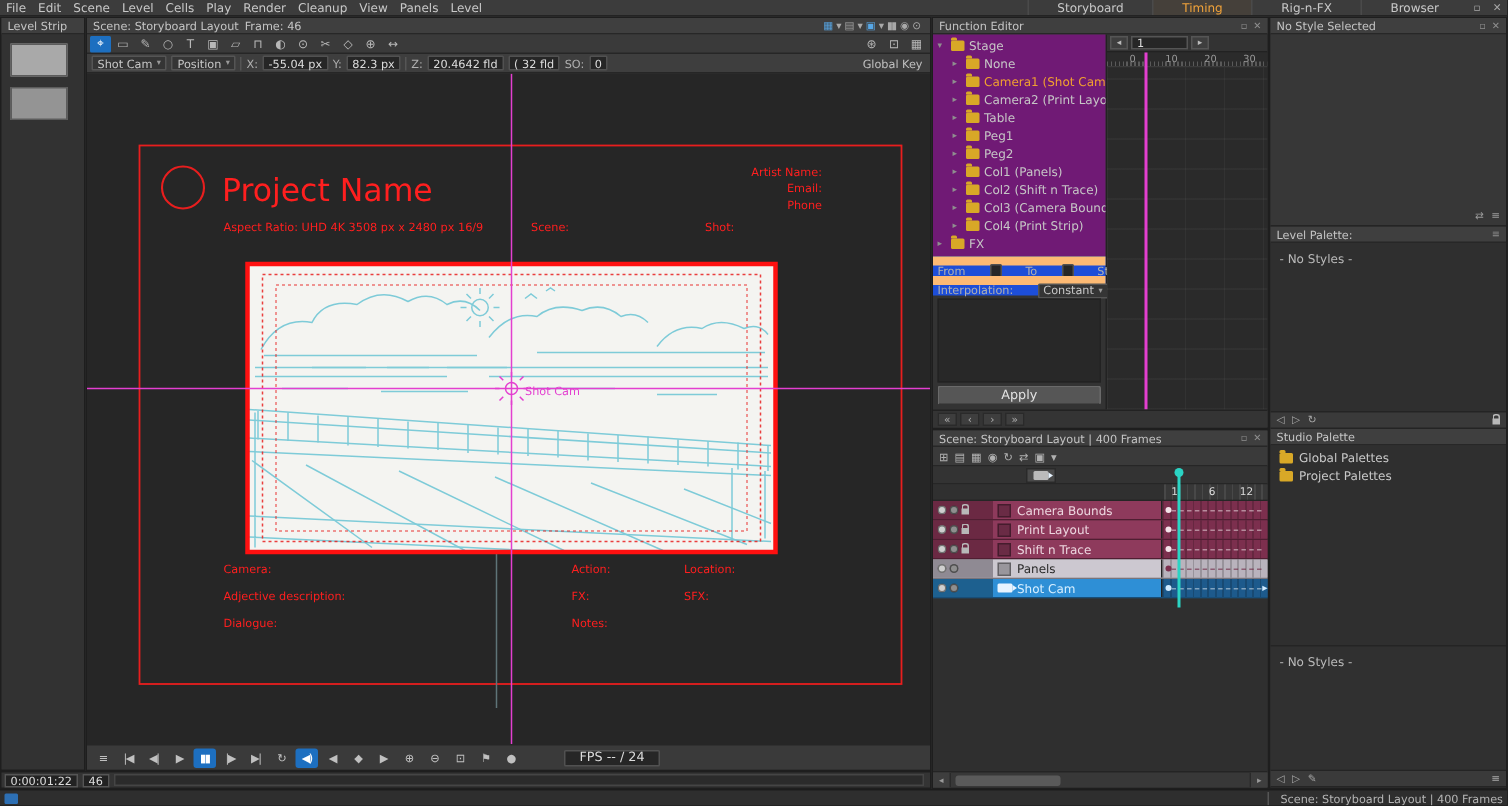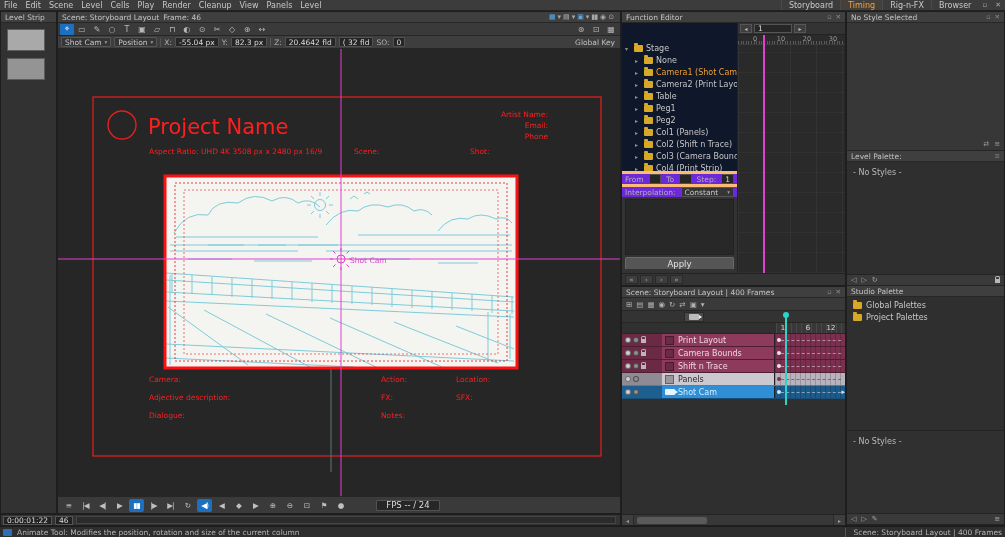--- a/index.html
+++ b/index.html
@@ -5,21 +5,21 @@
   *{box-sizing:border-box}
   html,body{margin:0;padding:0;background:#1a1a1a}
   .app{position:relative;width:1005px;height:537px;background:#2a2a2a;
        font-family:"DejaVu Sans","Liberation Sans",sans-serif;font-size:8.5px;color:#c8c8c8;overflow:hidden}
 
   
   .menubar{position:absolute;left:0;top:0;width:1005px;height:11px;background:#3c3c3c;
            border-bottom:1px solid #232323;display:flex;align-items:center;font-size:8px;z-index:6}
   .mi{padding:0 4px;white-space:nowrap}
   .rooms{margin-left:auto;display:flex;height:100%;align-items:center}
-  .room{padding:0 7px;height:100%;display:flex;align-items:center;border-left:1px solid #4a4a4a;white-space:nowrap}
+  .room{padding:0 19px;height:100%;display:flex;align-items:center;border-left:1px solid #4a4a4a;white-space:nowrap}
   .room.active{color:#f0a23a;background:#45403a}
   .wc{padding:0 4px;color:#a8a8a8;font-size:7px}
 
   
   .panel{position:absolute;background:#323232;border:1px solid #1e1e1e}
   .panel-title{height:11px;background:#3f3f3f;border-bottom:1px solid #272727;display:flex;align-items:center;
                gap:4px;padding:0 4px;font-size:7.5px;color:#c4c4c4;white-space:nowrap;flex:none}
   .pt-icons{margin-left:auto;display:flex;gap:4px;color:#8f8f8f;font-size:6.5px}
 
   
@@ -58,28 +58,28 @@
   .fb-track{flex:1;height:8px;background:#2b2b2b;border:1px solid #454545;margin-right:2px}
   .status-bar{position:absolute;left:0;top:526px;width:1005px;height:11px;background:#2e2e2e;border-top:1px solid #1c1c1c;
               display:flex;align-items:center;gap:5px;padding:0 3px;font-size:7.5px;color:#b4b4b4;z-index:6}
   .sb-icon{width:9px;height:7px;background:#2d6fb3;border-radius:1px;flex:none}
   .sb-right{margin-left:auto;border-left:1px solid #555;padding-left:8px;white-space:nowrap}
 
   
   .fe{left:621px;top:11px;width:225px;height:275px;display:flex;flex-direction:column}
   .fe-body{flex:1;display:flex;min-height:0}
   .fe-left{width:116px;display:flex;flex-direction:column;border-right:1px solid #222;background:#333}
-  .fe-tree{height:148px;background:#0f172a;overflow:hidden;padding-top:19px;flex:none}
+  .fe-tree{height:148px;background:#701a75;overflow:hidden;padding-top:1px;flex:none}
   .trow{display:flex;align-items:center;gap:3px;height:12px;padding-left:3px;font-size:8px;color:#c6c6c6;white-space:nowrap}
   .trow.child{padding-left:13px}
   .trow .caret{width:6px;font-size:6px;color:#8f8f8f;flex:none}
   .trow.cur{color:#f0a030}
   .folder{width:9px;height:7px;background:#d8a827;border-radius:1px;position:relative;flex:none}
   .folder::before{content:"";position:absolute;top:-2px;left:0;width:4px;height:2px;background:#d8a827;border-radius:1px 1px 0 0}
-  .fe-row{display:flex;align-items:center;gap:5px;height:13px;padding:0 3px;font-size:7.5px;background:#6d28d9;border-top:3px solid #fdba74;flex:none}
+  .fe-row{display:flex;align-items:center;gap:16px;height:13px;padding:0 3px;font-size:7.5px;background:#1d4ed8;border-top:6px solid #fdba74;flex:none}
   .fe-memo{flex:1;margin:2px 3px;background:#282828;border:1px solid #222}
   .fe-apply{height:13px;margin:0 3px 3px;background:#565656;border:1px solid #6a6a6a;border-bottom-color:#333;
             display:flex;align-items:center;justify-content:center;color:#e2e2e2;border-radius:2px;flex:none}
   .fe-right{flex:1;position:relative;background:#2b2b2b;overflow:hidden}
   .fe-stepper{display:flex;align-items:center;gap:2px;height:12px;padding:1px 2px;background:#333;border-bottom:1px solid #222}
   .stepbtn{width:12px;height:9px;background:#3e3e3e;border:1px solid #555;display:flex;align-items:center;justify-content:center;font-size:6px;color:#bbb}
   .stepfield{width:38px;height:9px;background:#262626;border:1px solid #555;display:flex;align-items:center;padding-left:3px;color:#ddd;font-size:7.5px}
   .fe-ruler{position:relative;height:10px;border-bottom:1px solid #3c3c3c;
             background-image:repeating-linear-gradient(90deg,#5a5a5a 0 1px,transparent 1px 2.6px);
             background-size:100% 3px;background-position:0 100%;background-repeat:no-repeat}
@@ -498,35 +498,35 @@
     </div>
 
     <div class="xrow maroon">
       <div class="xr-ctrl">
           <span class="ctrl-dot"></span>
           <span class="ctrl-dot dim"></span>
           <span class="lock"></span>
         </div>
       <div class="xr-name">
           <span class="xr-chip"></span>
-          <span>Print Layout</span>
+          <span>Camera Bounds</span>
         </div>
       <div class="xr-cells">
           <span class="kdot"></span>
         </div>
     </div>
     <div class="xrow maroon">
       <div class="xr-ctrl">
           <span class="ctrl-dot"></span>
           <span class="ctrl-dot dim"></span>
           <span class="lock"></span>
         </div>
       <div class="xr-name">
           <span class="xr-chip"></span>
-          <span>Camera Bounds</span>
+          <span>Print Layout</span>
         </div>
       <div class="xr-cells">
           <span class="kdot"></span>
         </div>
     </div>
     <div class="xrow maroon">
       <div class="xr-ctrl">
           <span class="ctrl-dot"></span>
           <span class="ctrl-dot dim"></span>
           <span class="lock"></span>
@@ -634,17 +634,16 @@
         <span>0:00:01:22</span>
       </div>
     <div class="fb-field">
         <span>46</span>
       </div>
     <div class="fb-track"></div>
   </div>
 
   <div class="status-bar">
     <span class="sb-icon"></span>
-    <span>Animate Tool: Modifies the position, rotation and size of the current column</span>
     <span class="sb-right">Scene: Storyboard Layout   |   400 Frames</span>
   </div>
 
 </div>
 
 </body></html>

